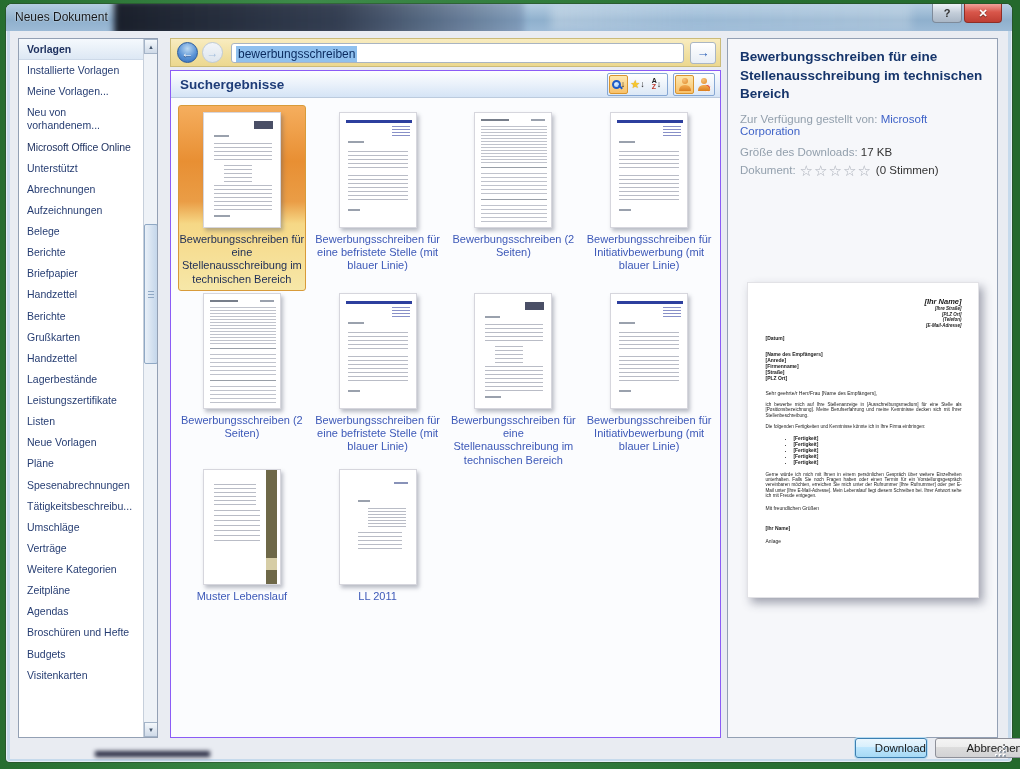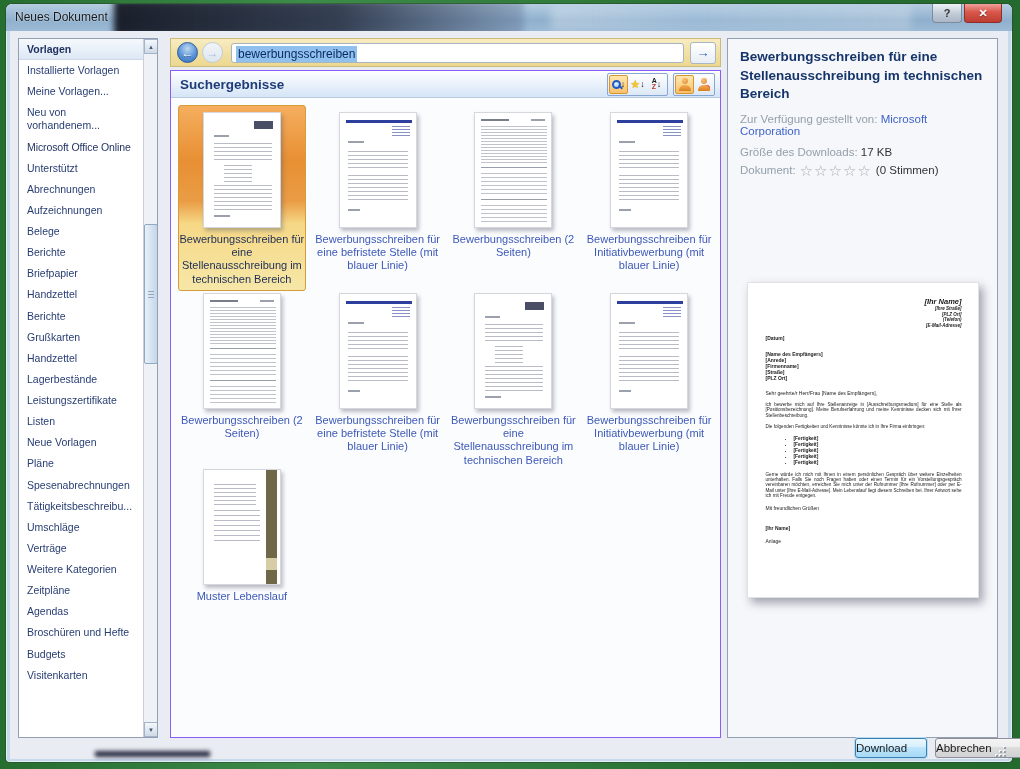--- a/index.html
+++ b/index.html
@@ -128,21 +128,21 @@
   .pv-body{position:absolute;left:18px;right:16px;top:52px;font-size:5px;line-height:6px;}
   .pv-date{font-weight:bold;margin-bottom:10px;}
   .pv-rcpt{font-weight:bold;line-height:6px;margin-bottom:9px;}
   .pv-sal{margin-bottom:6px;}
   .pv-para{font-size:4.6px;line-height:5.4px;text-align:justify;margin-bottom:6px;}
   .pv-bullets{margin:0 0 6px 20px;font-weight:bold;font-size:4.8px;line-height:6px;}
   .pv-close{margin-bottom:14px;}
   .pv-sig{font-weight:bold;margin-bottom:7px;}
 
   
-  .btn{position:absolute;bottom:1px;height:20px;font-size:11.5px;color:#1a1a1a;display:flex;align-items:center;justify-content:flex-start;border-radius:3px;}
+  .btn{position:absolute;bottom:1px;height:20px;font-size:11.5px;color:#1a1a1a;display:flex;align-items:center;justify-content:flex-end;border-radius:3px;}
   .btn-download{left:845px;width:72px;border:1px solid #3c7fb1;background:linear-gradient(180deg,#eaf6fd,#d7effc 45%,#bee6fd 46%,#a6d9f4);box-shadow:0 0 0 1px #b8dcf2;}
   .btn-cancel{left:925px;width:88px;border:1px solid #8e9099;background:linear-gradient(180deg,#f4f4f4,#ededed 45%,#dddddd 46%,#d2d2d4);}
   .grip{position:absolute;right:2px;bottom:2px;width:11px;height:11px;}
   .grip i{position:absolute;width:2px;height:2px;background:#96a0ac;box-shadow:-1px -1px 0 #fdfdfd;}
 </style>
 </head>
 <body>
 
 <div id="stage">
   <div class="smudge"></div>
@@ -308,20 +308,26 @@
                 <div class="page blueline"></div>
                 <div class="caption">Bewerbungsschreiben für Initiativbewerbung (mit blauer Linie)</div>
               </div>
             </div>
             <div class="cell">
               <div class="plainwrap">
                 <div class="page lebenslauf"></div>
                 <div class="caption">Muster Lebenslauf</div>
               </div>
             </div>
+            <div class="cell">
+              <div class="plainwrap">
+                <div class="page ll"></div>
+                <div class="caption">LL 2011</div>
+              </div>
+            </div>
           </div>
       </div>
 
       <div class="details">
         <div class="det-title">Bewerbungsschreiben für eine Stellenausschreibung im technischen Bereich</div>
         <div class="det-meta">
           <span>Zur Verfügung gestellt von:</span>
           <span class="val-blue">Microsoft Corporation</span>
         </div>
         <div class="det-meta">

